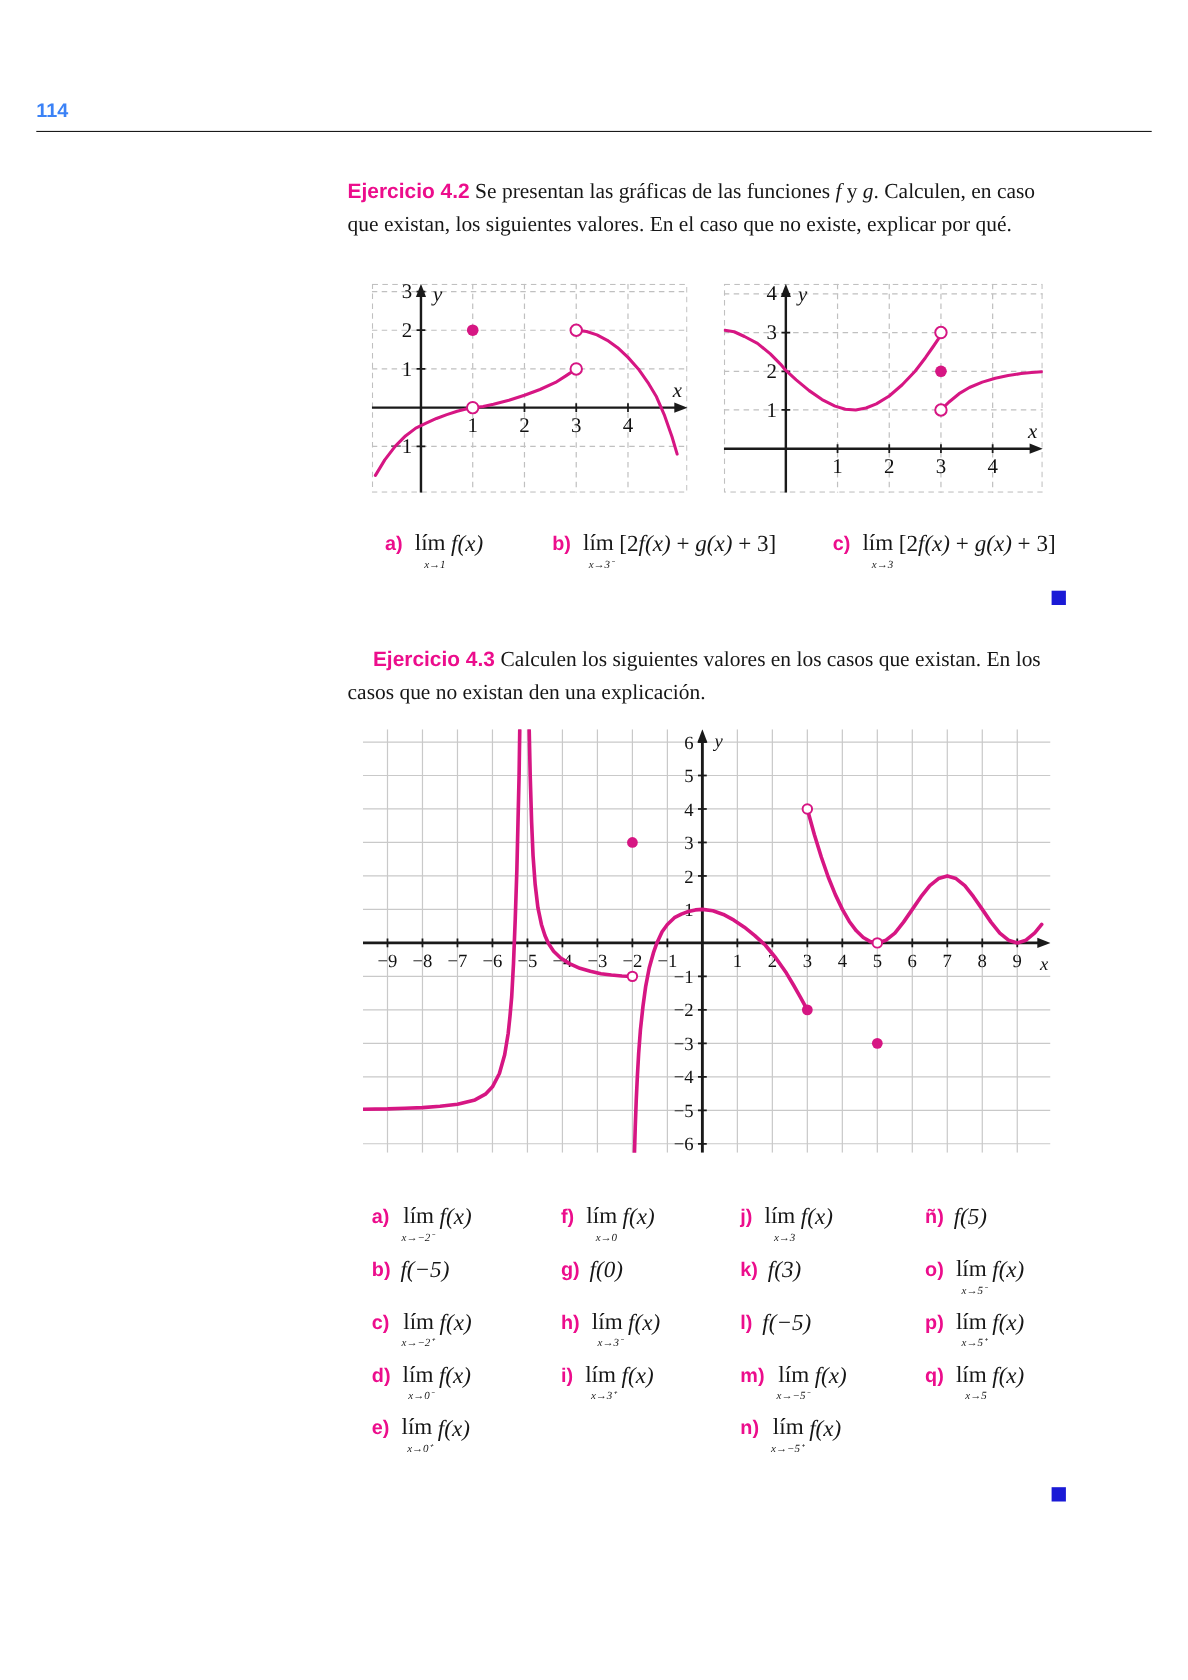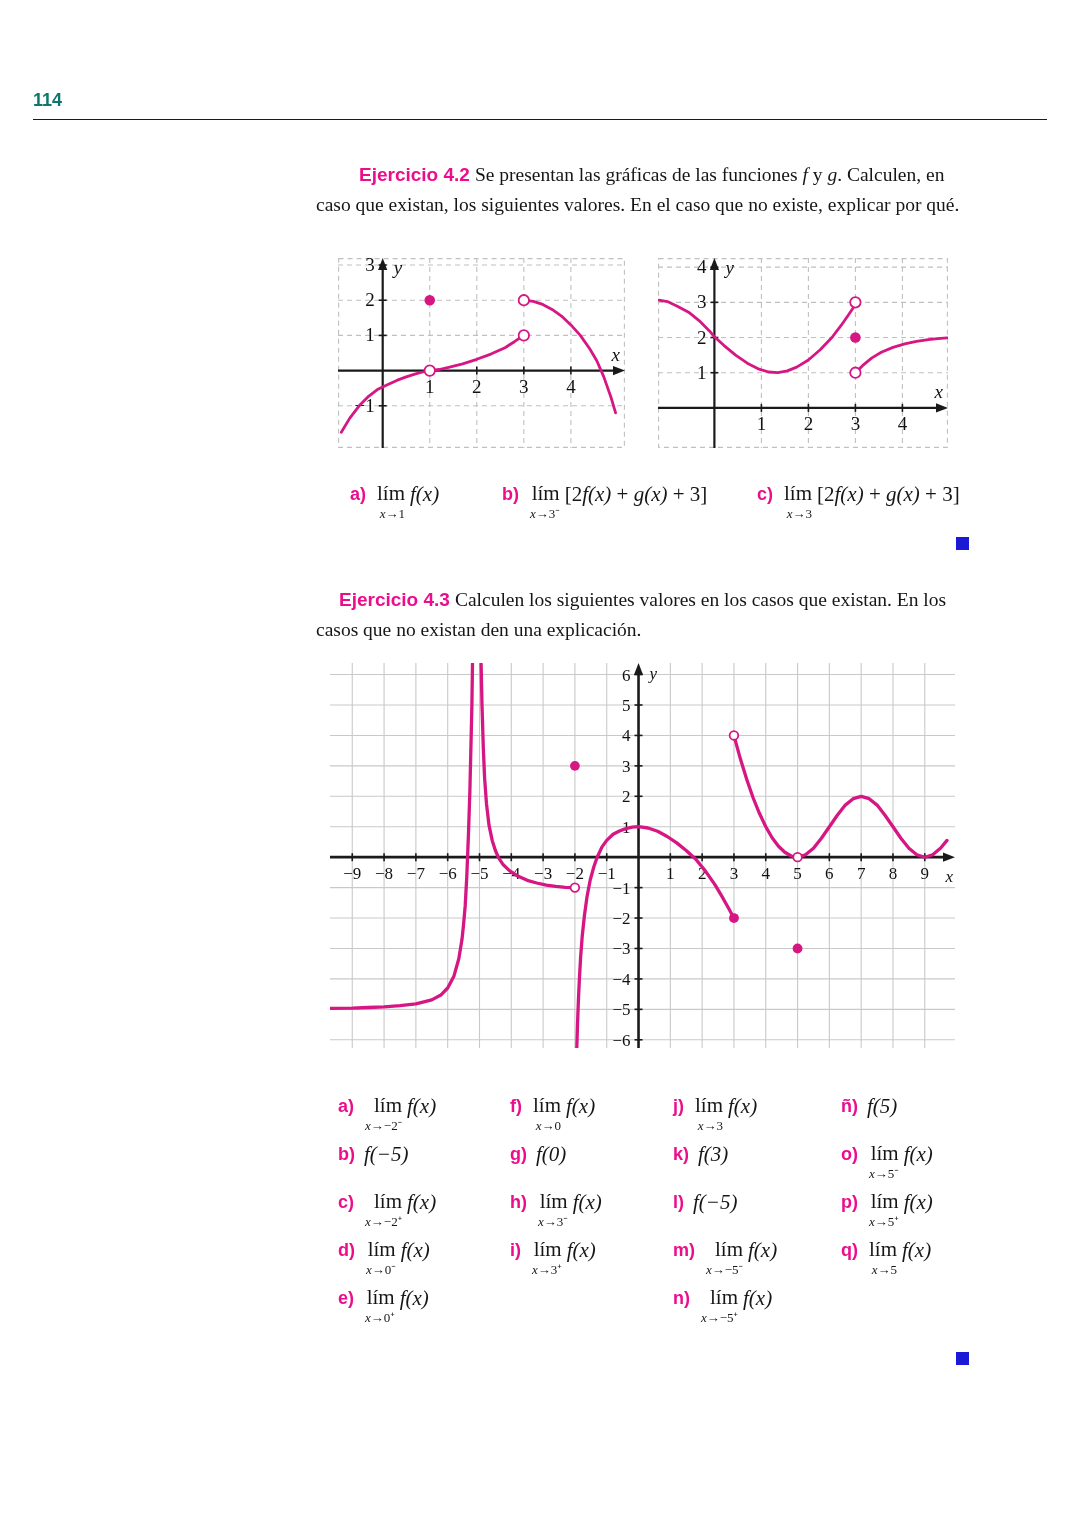--- a/index.html
+++ b/index.html
@@ -1,48 +1,48 @@
 <!DOCTYPE html>
 <html><head>
 <meta charset="utf-8">
 <style>
   html,body{margin:0;padding:0;background:#ffffff;}
   .page{position:relative;width:1080px;height:1527px;background:#fff;overflow:hidden;
         font-family:"Liberation Serif",serif;color:#161616;}
-  .pagenum{position:absolute;left:33px;top:90px;font:bold 18px "Liberation Sans",sans-serif;color:#0f766e;}
+  .pagenum{position:absolute;left:33px;top:90px;font:bold 18px "Liberation Sans",sans-serif;color:#3b82f6;}
   .hrule{position:absolute;left:33px;top:119px;width:1014px;border-top:1.6px solid #1a1a1a;}
   .para{position:absolute;left:316px;width:657px;font-size:19.5px;line-height:29.5px;}
   .exhead{font:bold 19px "Liberation Sans",sans-serif;padding-right:5px;}
   .it{font-style:italic;}
   .figtitle{position:absolute;top:228px;font-size:20px;text-align:center;}
   .chart{position:absolute;}
   .mitem{position:absolute;display:flex;align-items:flex-start;white-space:nowrap;}
   .ilabel{font:bold 18px "Liberation Sans",sans-serif;margin-right:9px;line-height:22px;}
   .lim{display:inline-flex;flex-direction:column;align-items:flex-end;margin:0 5px 0 2px;}
   .lim-top{font-size:21px;line-height:21px;}
-  .lim-sub{display:block;font-size:13px;line-height:14px;margin-top:3px;white-space:nowrap;}
+  .lim-sub{display:block;font-size:10px;line-height:14px;margin-top:3px;white-space:nowrap;font-style:italic;}
   .lim-sub::first-letter{font-style:italic;}
   .mbody{font-size:21px;line-height:22px;white-space:nowrap;text-align:center;}
   .m-it{font-style:italic;}
   .exgrid{position:absolute;left:338px;top:1095px;width:665px;height:250px;}
   .excol{position:absolute;top:0;}
   .exitem{height:48px;display:flex;align-items:flex-start;white-space:nowrap;}
   .endsq{position:absolute;width:13px;height:13px;}
   svg text{font-family:"Liberation Serif",serif;fill:#111;}
 </style>
 </head>
 <body>
 
 <div class="page">
 
   <div class="pagenum">114</div>
   <div class="hrule"></div>
 
   <div class="para" style="top:160px;">
-    <span class="exhead" style="color: rgb(236, 13, 140); margin-left: 43px;">Ejercicio 4.2</span><span>Se presentan las gráficas de las funciones </span><span class="it">f</span><span> y </span><span class="it">g</span><span>. Calculen, en caso que existan, los siguientes valores. En el caso que no existe, explicar por qué.</span>
+    <span class="exhead" style="color: rgb(236, 13, 140);">Ejercicio 4.2</span><span>Se presentan las gráficas de las funciones </span><span class="it">f</span><span> y </span><span class="it">g</span><span>. Calculen, en caso que existan, los siguientes valores. En el caso que no existe, explicar por qué.</span>
   </div>
 
 
   <svg class="chart" width="287" height="190" style="left:338px;top:258px;">
       <line x1="91.74590163934425" y1="0" x2="91.74590163934425" y2="190" stroke="#c0c0c0" stroke-width="1.1" stroke-dasharray="5 4"></line>
       <line x1="138.79508196721312" y1="0" x2="138.79508196721312" y2="190" stroke="#c0c0c0" stroke-width="1.1" stroke-dasharray="5 4"></line>
       <line x1="185.84426229508196" y1="0" x2="185.84426229508196" y2="190" stroke="#c0c0c0" stroke-width="1.1" stroke-dasharray="5 4"></line>
       <line x1="232.89344262295083" y1="0" x2="232.89344262295083" y2="190" stroke="#c0c0c0" stroke-width="1.1" stroke-dasharray="5 4"></line>
       <line x1="0" y1="147.77777777777777" x2="287" y2="147.77777777777777" stroke="#c0c0c0" stroke-width="1.1" stroke-dasharray="5 4"></line>
       <line x1="0" y1="77.40740740740742" x2="287" y2="77.40740740740742" stroke="#c0c0c0" stroke-width="1.1" stroke-dasharray="5 4"></line>

